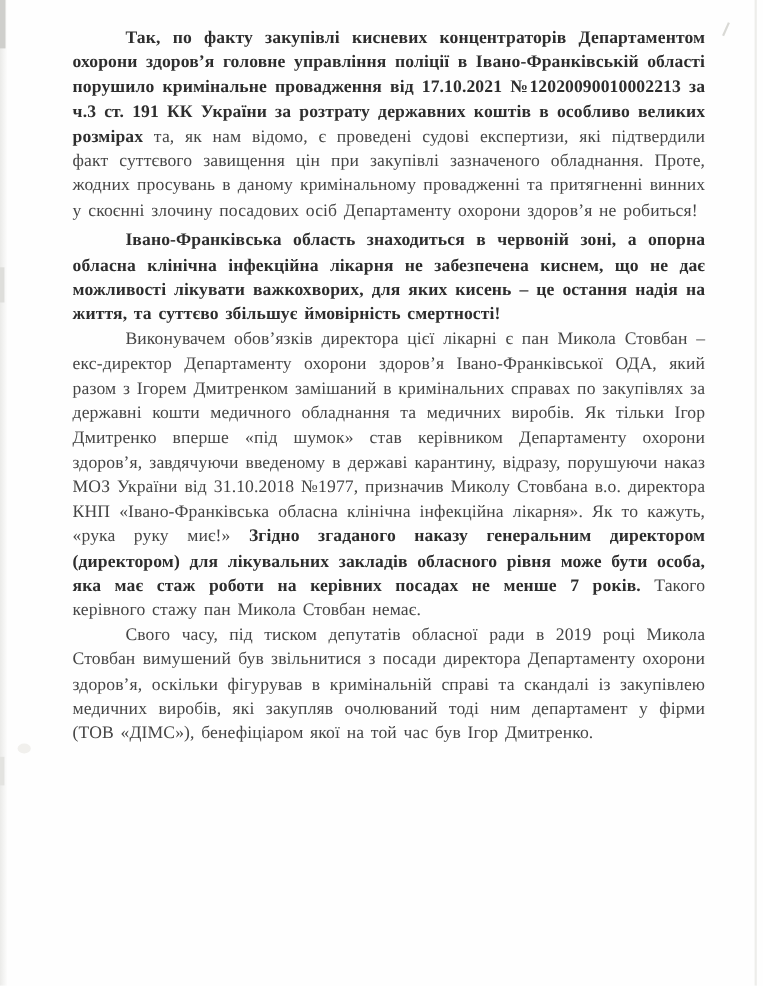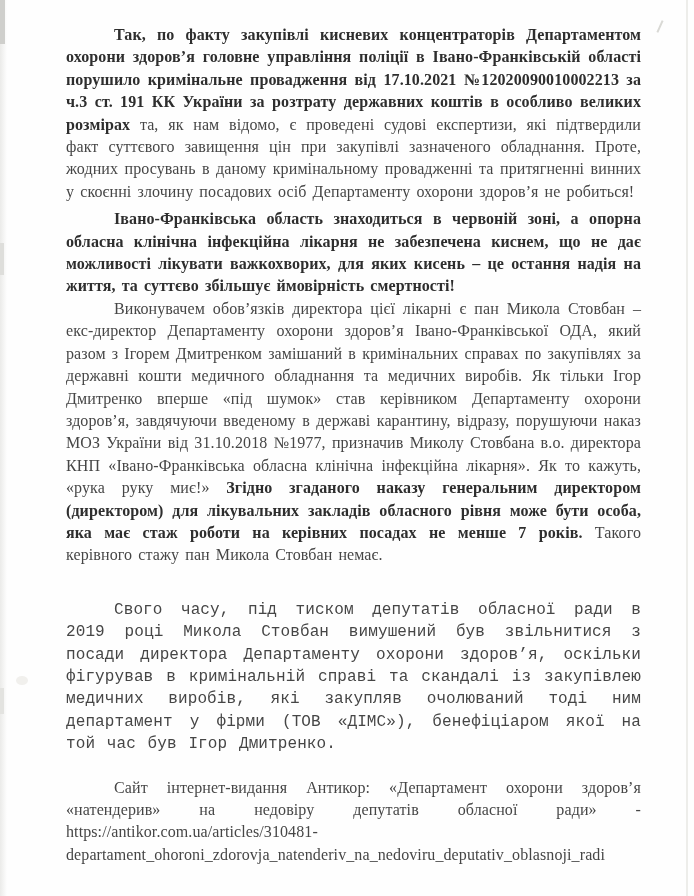--- a/index.html
+++ b/index.html
@@ -33,21 +33,21 @@
     text-indent: 48px;
   }
   .para .run { font-weight: normal; }
   .para .run.bold {
     font-weight: bold;
     color: var(--ink_bold, #2e2e2e);
   }
   
   .para-2 { margin-top: 5px; }
   .para-3 { margin-top: 0; }
-  .para-4 { margin-top: 32px; font-family: Liberation Mono, monospace; }
+  .para-4 { margin-top: 0; }
   .para-5 { margin-top: 21px; }
 
   
   .edge-left {
     position: absolute; left: 0; top: 0;
     width: 7px; height: 896px;
     background: linear-gradient(90deg, #ebebe9, rgba(255,255,255,0));
   }
   .mark-tl {
     position: absolute; left: 0; top: 0;
@@ -84,21 +84,20 @@
 </style>
 </head>
 <body>
 
 <div class="page">
   <div class="doc">
       <p class="para para-1"><span class="run bold">Так, по факту закупівлі кисневих концентраторів Департаментом охорони здоров’я головне управління поліції в Івано-Франківській області порушило кримінальне провадження від 17.10.2021 №12020090010002213 за ч.3 ст. 191 КК України за розтрату державних коштів в особливо великих розмірах</span><span class="run"> та, як нам відомо, є проведені судові експертизи, які підтвердили факт суттєвого завищення цін при закупівлі зазначеного обладнання. Проте, жодних просувань в даному кримінальному провадженні та притягненні винних у скоєнні злочину посадових осіб Департаменту охорони здоров’я не робиться!</span></p>
       <p class="para para-2"><span class="run bold">Івано-Франківська область знаходиться в червоній зоні, а опорна обласна клінічна інфекційна лікарня не забезпечена киснем, що не дає можливості лікувати важкохворих, для яких кисень – це остання надія на життя, та суттєво збільшує ймовірність смертності!</span></p>
       <p class="para para-3"><span class="run">Виконувачем обов’язків директора цієї лікарні є пан Микола Стовбан – екс-директор Департаменту охорони здоров’я Івано-Франківської ОДА, який разом з Ігорем Дмитренком замішаний в кримінальних справах по закупівлях за державні кошти медичного обладнання та медичних виробів. Як тільки Ігор Дмитренко вперше «під шумок» став керівником Департаменту охорони здоров’я, завдячуючи введеному в державі карантину, відразу, порушуючи наказ МОЗ України від 31.10.2018 №1977, призначив Миколу Стовбана в.о. директора КНП «Івано-Франківська обласна клінічна інфекційна лікарня». Як то кажуть, «рука руку миє!» </span><span class="run bold">Згідно згаданого наказу генеральним директором (директором) для лікувальних закладів обласного рівня може бути особа, яка має стаж роботи на керівних посадах не менше 7 років.</span><span class="run"> Такого керівного стажу пан Микола Стовбан немає.</span></p>
       <p class="para para-4"><span class="run">Свого часу, під тиском депутатів обласної ради в 2019 році Микола Стовбан вимушений був звільнитися з посади директора Департаменту охорони здоров’я, оскільки фігурував в кримінальній справі та скандалі із закупівлею медичних виробів, які закупляв очолюваний тоді ним департамент у фірми (ТОВ «ДІМС»), бенефіціаром якої на той час був Ігор Дмитренко.</span></p>
-      <p class="para para-5"><span class="run">Сайт інтернет-видання Антикор: «Департамент охорони здоров’я «натендерив» на недовіру депутатів обласної ради» - https://antikor.com.ua/articles/310481-departament_ohoroni_zdorovja_natenderiv_na_nedoviru_deputativ_oblasnoji_radi</span></p>
     </div>
 
   <div class="edge-left"></div>
   <div class="mark-tl"></div>
   <div class="mark-l2"></div>
   <div class="mark-l3"></div>
   <div class="smudge-l"></div>
   <div class="edge-right"></div>
   <div class="mark-tr"></div>
 </div>

